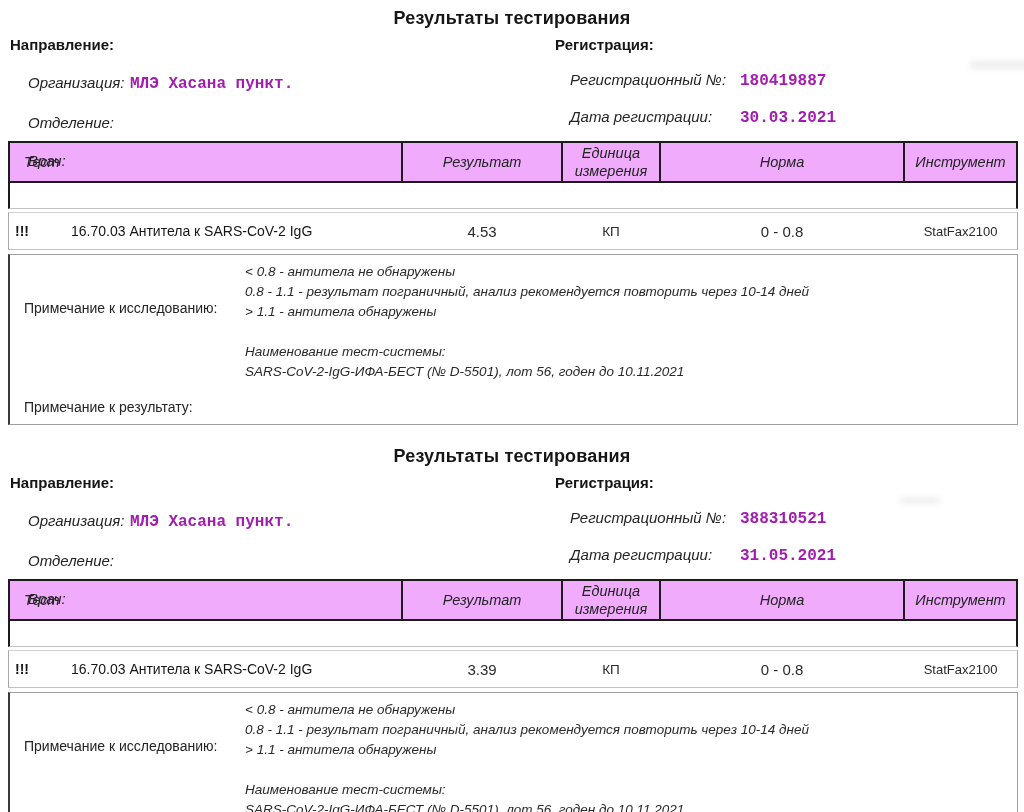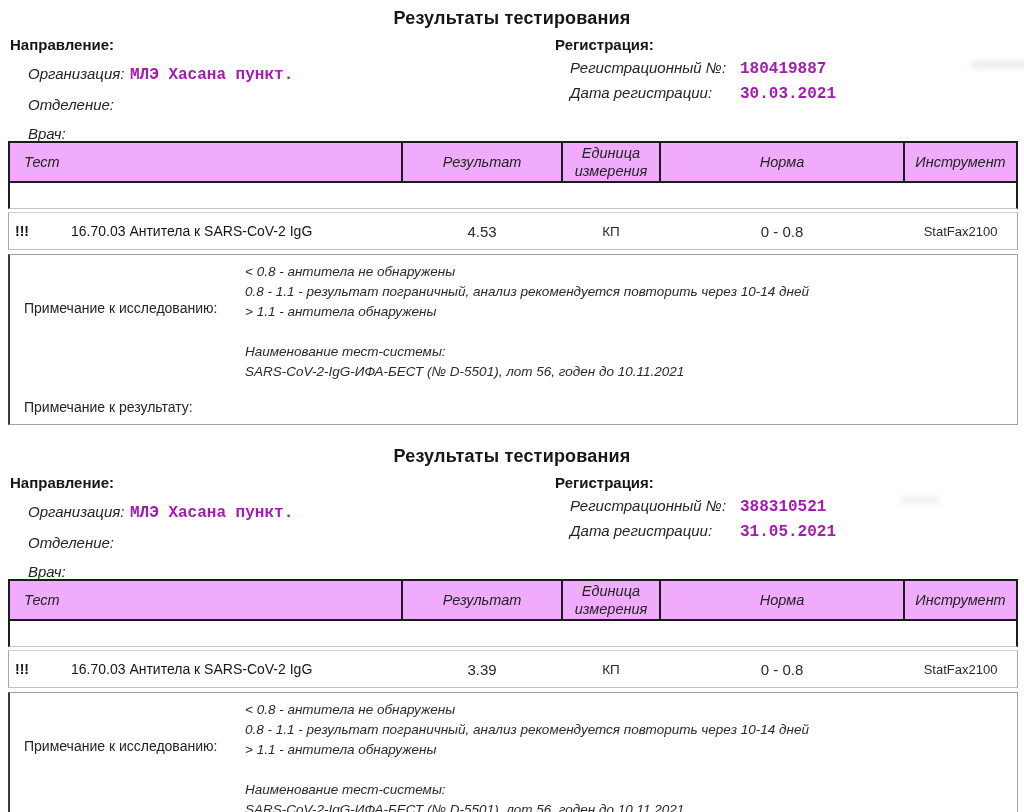--- a/index.html
+++ b/index.html
@@ -23,28 +23,28 @@
     color:#161616;
     padding-top:8px;
     letter-spacing:0.2px;
   }
 
   
   .meta { display:flex; margin-top:7px; padding-left:10px; height:100px; }
   .meta-col-left  { width:545px; position:relative; }
   .meta-col-right { flex:1; position:relative; }
   .group-label { font-weight:bold; font-size:15px; color:#161616; }
-  .meta-field { display:flex; margin-top:6px; align-items:baseline; }
+  .meta-field { display:flex; margin-top:18px; align-items:baseline; }
   .meta-col-left  .meta-field { padding-left:18px; }
   .meta-col-right .meta-field { padding-left:15px; }
   .field-label { font-style:italic; font-size:15px; color:#242424; }
   .meta-col-left  .field-label { width:102px; }
   .meta-col-right .field-label { width:170px; }
   .field-value { font-weight:bold; font-size:16px; color:#a21caf;font-family:Liberation Mono, monospace; }
-  .meta-col-left .meta-field { margin-top:12px; }
+  .meta-col-left .meta-field { margin-top:21px; }
   .smudge {
     position:absolute; background:#9a9aa0; opacity:0.22;
     filter:blur(3px); border-radius:4px; pointer-events:none;
   }
   .smudge-a { width:90px; height:6px; left:415px; top:26px; }
   .smudge-b { width:40px; height:5px; left:345px; top:24px; }
 
   
   .rtable { margin:5px 0 0 8px; width:1010px; }
   .thead {

